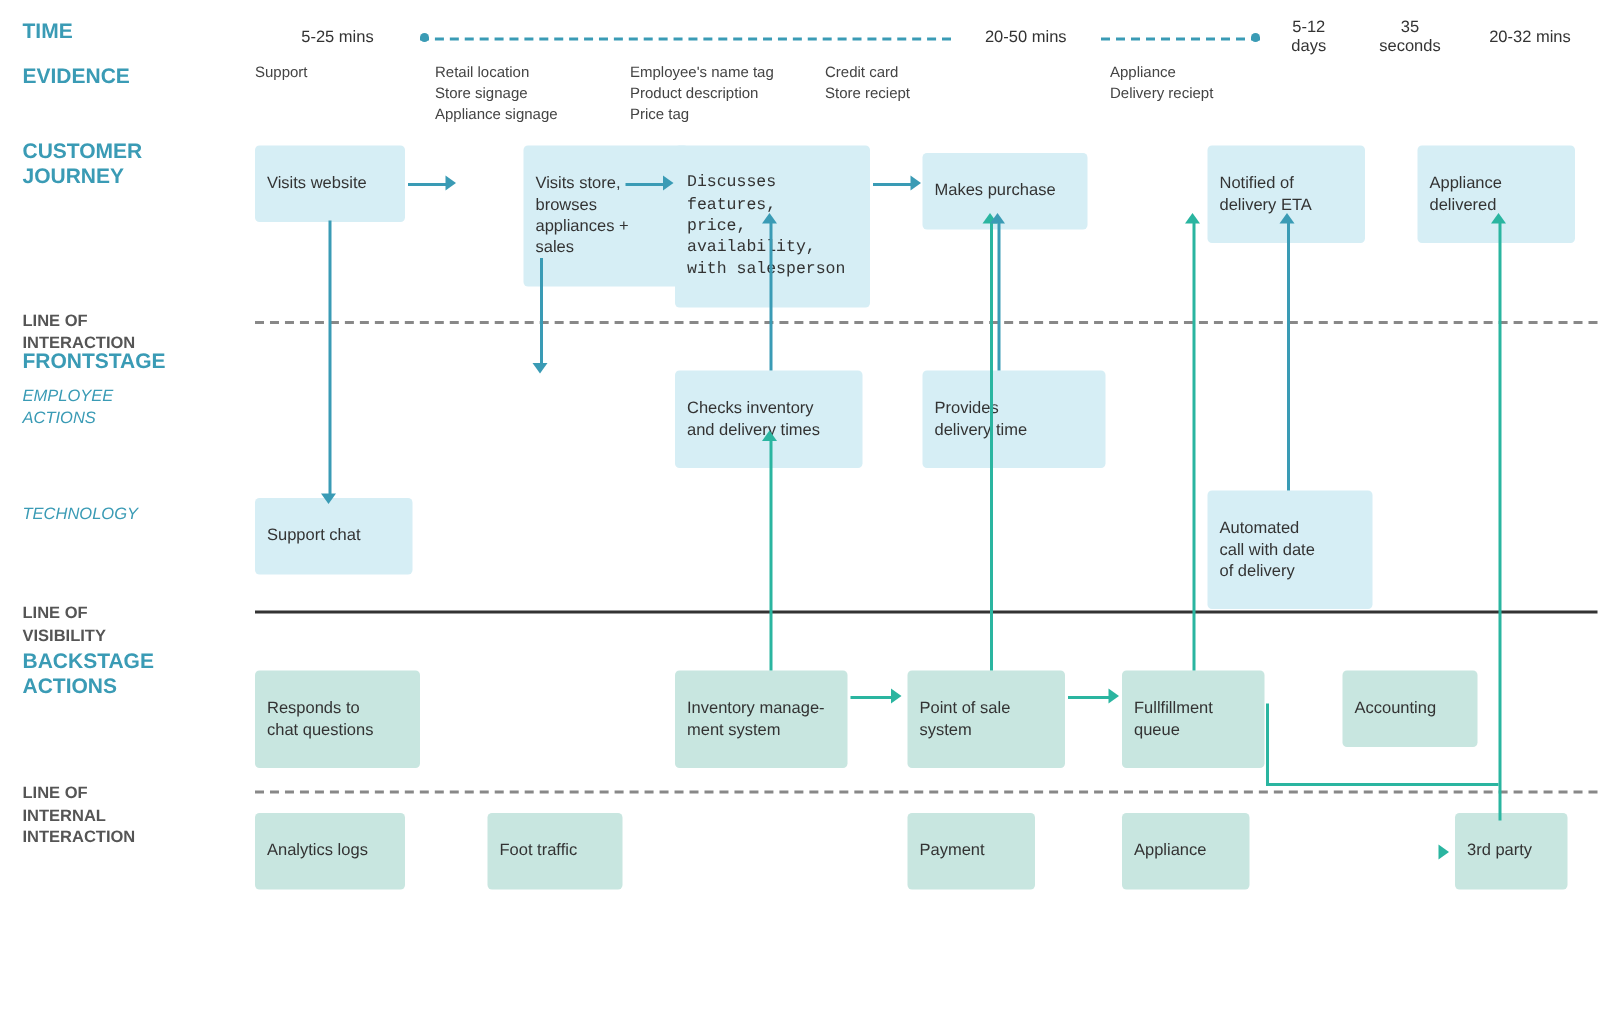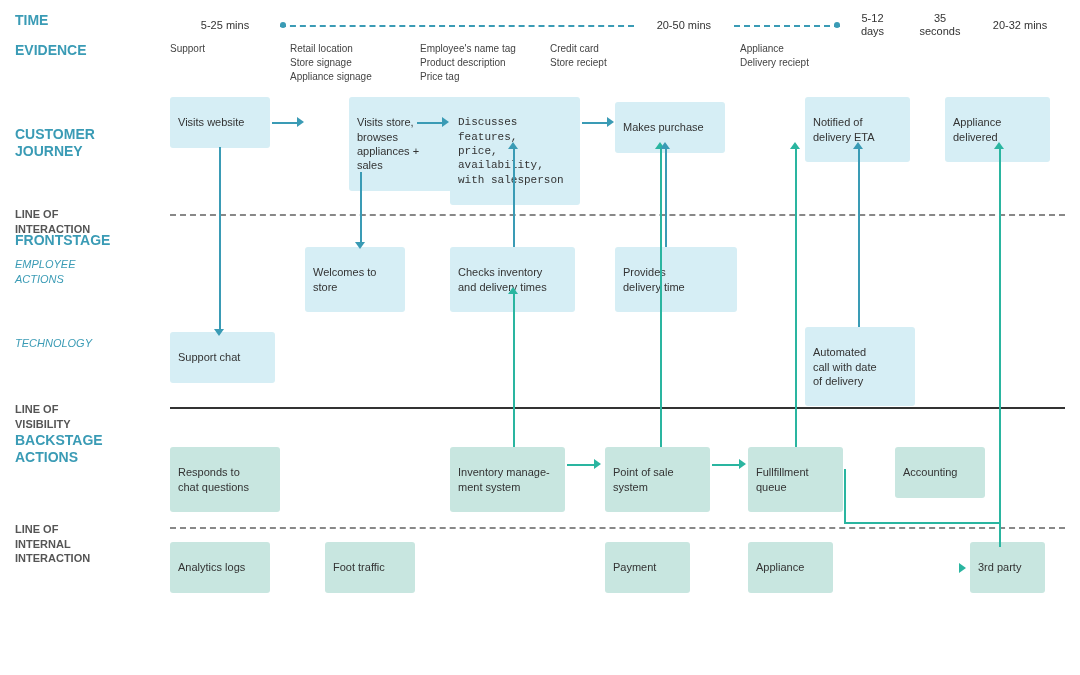--- a/index.html
+++ b/index.html
@@ -98,21 +98,21 @@
       <div style="width:130px; font-size:10px; color:#444; line-height:1.4; margin-left:10px;">Retail location<br>Store signage<br>Appliance signage</div>
       <div style="width:130px; font-size:10px; color:#444; line-height:1.4;">Employee's name tag<br>Product description<br>Price tag</div>
       <div style="width:120px; font-size:10px; color:#444; line-height:1.4;">Credit card<br>Store reciept</div>
       <div style="width:70px;"></div>
       <div style="width:90px; font-size:10px; color:#444; line-height:1.4;">Appliance<br>Delivery reciept</div>
     </div>
   </div>
 
   <div style="position:relative; width:100%; height:490px;">
 
-    <div style="position:absolute; left:0; top:0; width:150px; font-weight:bold; font-size:14px; color:#3a9bb5; line-height:1.2;margin-top:34px;">CUSTOMER<br>JOURNEY</div>
+    <div style="position:absolute; left:0; top:0; width:150px; font-weight:bold; font-size:14px; color:#3a9bb5; line-height:1.2;">CUSTOMER<br>JOURNEY</div>
 
     <div class="box box-blue" style="position:absolute; left:155px; top:5px; width:100px;">Visits website</div>
 
     <div class="arrow-h" style="position:absolute; left:257px; top:30px; width:28px;"></div>
     <div class="arrowhead-right" style="position:absolute; left:282px; top:25px;"></div>
 
     <div class="box box-blue" style="position:absolute; left:290px; top:5px; width:110px;margin-left:44px;">Visits store,<br>browses<br>appliances +<br>sales</div>
 
     <div class="arrow-h" style="position:absolute; left:402px; top:30px; width:28px;"></div>
     <div class="arrowhead-right" style="position:absolute; left:427px; top:25px;"></div>
@@ -129,21 +129,20 @@
     <div class="box box-blue" style="position:absolute; left:930px; top:5px; width:105px;">Appliance<br>delivered</div>
 
     <div style="position:absolute; left:0; top:115px; font-size:11px; font-weight:bold; color:#555; width:150px; line-height:1.3;">LINE OF<br>INTERACTION</div>
 
     <div style="position:absolute; left:155px; right:0; top:122px; border-top:2px dashed #888;"></div>
 
     <div style="position:absolute; left:0; top:140px; font-weight:bold; font-size:14px; color:#3a9bb5;">FRONTSTAGE</div>
 
     <div style="position:absolute; left:0; top:165px; font-style:italic; font-size:11px; color:#3a9bb5; width:150px; line-height:1.3;">EMPLOYEE<br>ACTIONS</div>
 
-    <div class="box box-blue" style="position:absolute; left:290px; top:155px; width:100px;">Welcomes to<br>store</div>
 
     <div class="box box-blue" style="position:absolute; left:435px; top:155px; width:125px;">Checks inventory<br>and delivery times</div>
 
     <div class="box box-blue" style="position:absolute; left:600px; top:155px; width:122px;">Provides<br>delivery time</div>
 
     <div style="position:absolute; left:0; top:245px; font-style:italic; font-size:11px; color:#3a9bb5;">TECHNOLOGY</div>
 
     <div class="box box-blue" style="position:absolute; left:155px; top:240px; width:105px;">Support chat</div>
 
     <div class="box box-blue" style="position:absolute; left:790px; top:235px; width:110px;">Automated<br>call with date<br>of delivery</div>

